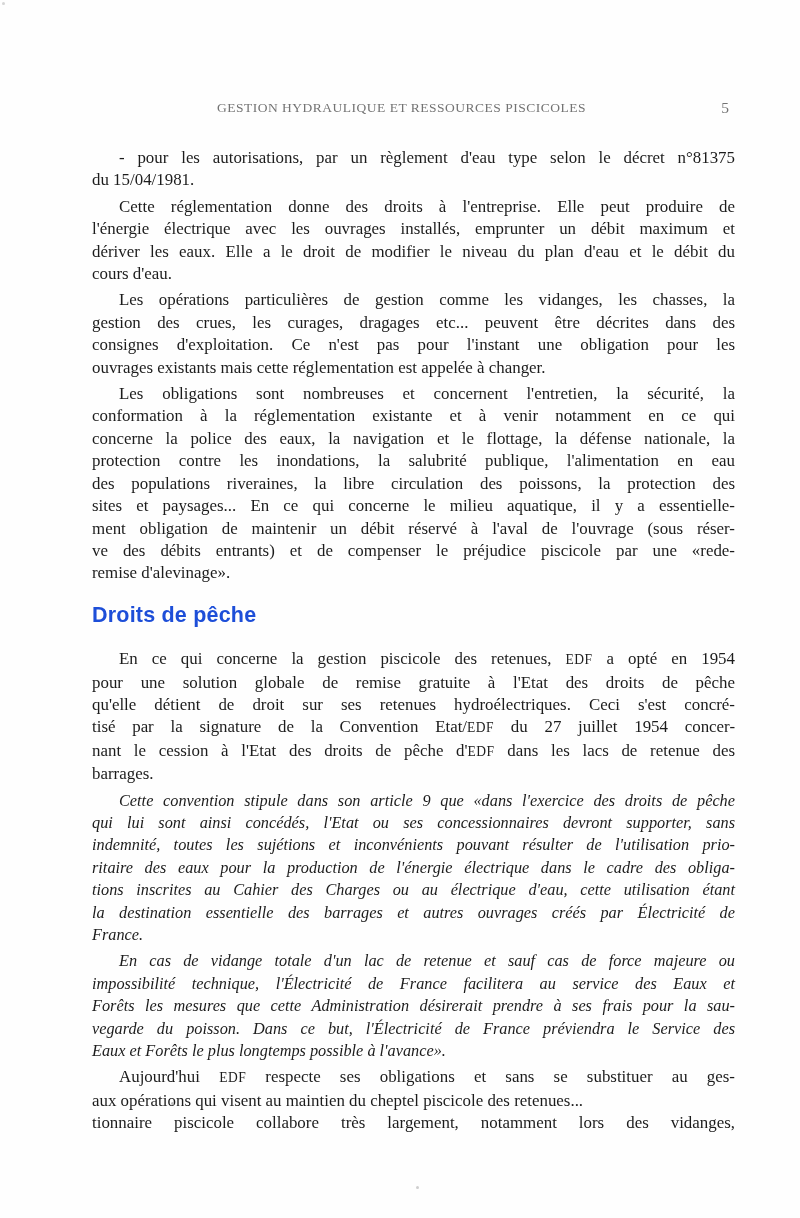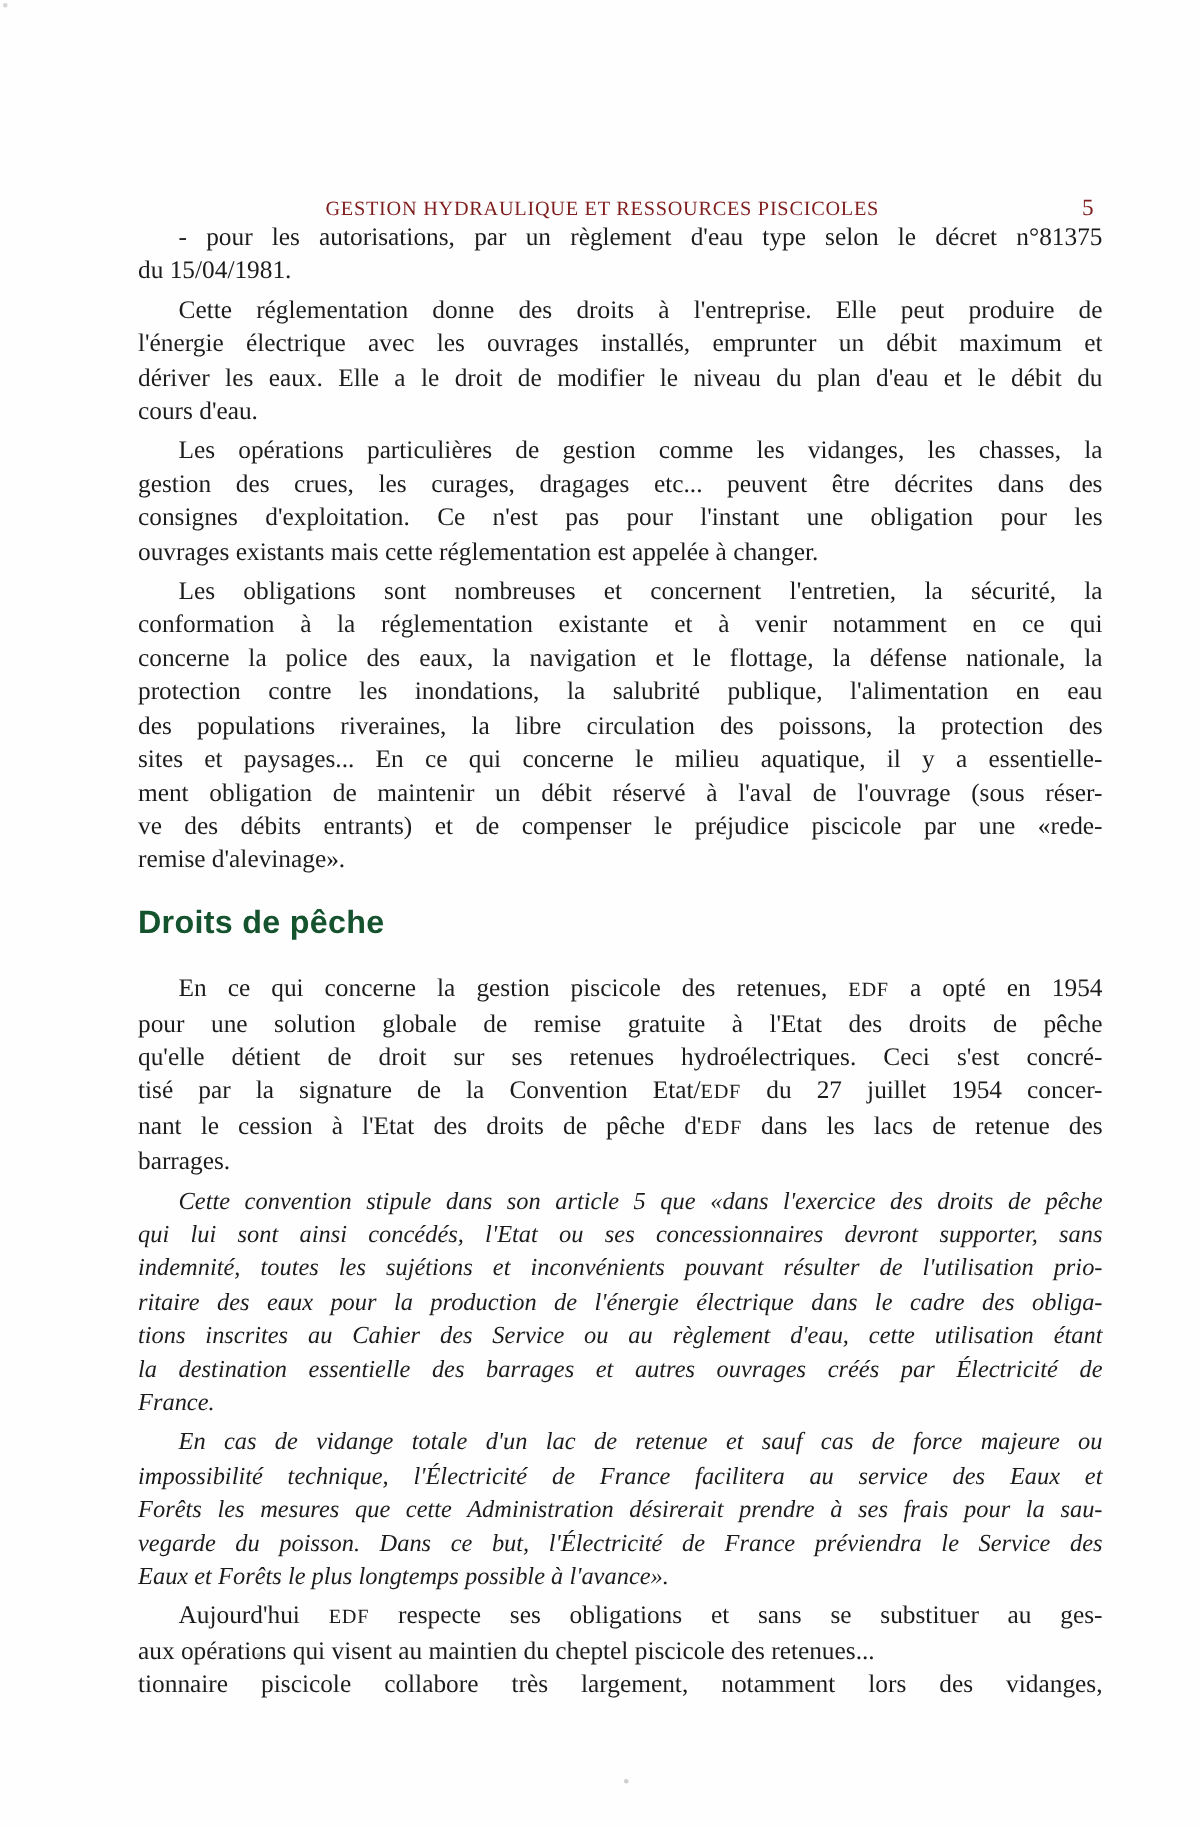--- a/index.html
+++ b/index.html
@@ -18,22 +18,21 @@
     overflow: hidden;
   }
   .running-header {
     position: absolute;
     top: 100px;
     left: 80px;
     width: 643px;
     text-align: center;
     font-size: 13.5px;
     letter-spacing: 0.5px;
-    color: #7f1d1d;
-    margin-top: 31px;
+    color: #737373;
   }
   .running-header .page-number {
     position: absolute;
     top: -1px;
     right: -6px;
     font-size: 15.5px;
     letter-spacing: 0;
   }
   .body-text {
     position: absolute;
@@ -56,21 +55,21 @@
   .line.first { text-indent: 27px; }
   .sc {
     font-size: 0.8em;
     letter-spacing: 0.5px;
   }
   .section-heading {
     font-family: "Liberation Sans", sans-serif;
     font-weight: 700;
     font-size: 21.5px;
     letter-spacing: 0.2px;
-    color: #14532d;
+    color: #1d4ed8;
     margin: 19px 0 22px 0;
     text-align: left;
     text-align-last: auto;
   }
   .speck {
     position: absolute;
     background: #b9b9b9;
     width: 3px;
     height: 3px;
     border-radius: 50%;
@@ -119,25 +118,25 @@
       <div class="section-heading">Droits de pêche</div>
       <div class="para roman">
         <div class="line first">En ce qui concerne la gestion piscicole des retenues, <span class="sc">EDF</span> a opté en 1954</div>
         <div class="line">pour une solution globale de remise gratuite à l'Etat des droits de pêche</div>
         <div class="line">qu'elle détient de droit sur ses retenues hydroélectriques. Ceci s'est concré-</div>
         <div class="line">tisé par la signature de la Convention Etat/<span class="sc">EDF</span> du 27 juillet 1954 concer-</div>
         <div class="line">nant le cession à l'Etat des droits de pêche d'<span class="sc">EDF</span> dans les lacs de retenue des</div>
         <div class="line last">barrages.</div>
       </div>
       <div class="para italic">
-        <div class="line first">Cette convention stipule dans son article 5 que «dans l'exercice des droits de pêche</div>
+        <div class="line first">Cette convention stipule dans son article 9 que «dans l'exercice des droits de pêche</div>
         <div class="line">qui lui sont ainsi concédés, l'Etat ou ses concessionnaires devront supporter, sans</div>
         <div class="line">indemnité, toutes les sujétions et inconvénients pouvant résulter de l'utilisation prio-</div>
         <div class="line">ritaire des eaux pour la production de l'énergie électrique dans le cadre des obliga-</div>
-        <div class="line">tions inscrites au Cahier des Service ou au règlement d'eau, cette utilisation étant</div>
+        <div class="line">tions inscrites au Cahier des Charges ou au électrique d'eau, cette utilisation étant</div>
         <div class="line">la destination essentielle des barrages et autres ouvrages créés par Électricité de</div>
         <div class="line last">France.</div>
       </div>
       <div class="para italic">
         <div class="line first">En cas de vidange totale d'un lac de retenue et sauf cas de force majeure ou</div>
         <div class="line">impossibilité technique, l'Électricité de France facilitera au service des Eaux et</div>
         <div class="line">Forêts les mesures que cette Administration désirerait prendre à ses frais pour la sau-</div>
         <div class="line">vegarde du poisson. Dans ce but, l'Électricité de France préviendra le Service des</div>
         <div class="line last">Eaux et Forêts le plus longtemps possible à l'avance».</div>
       </div>

